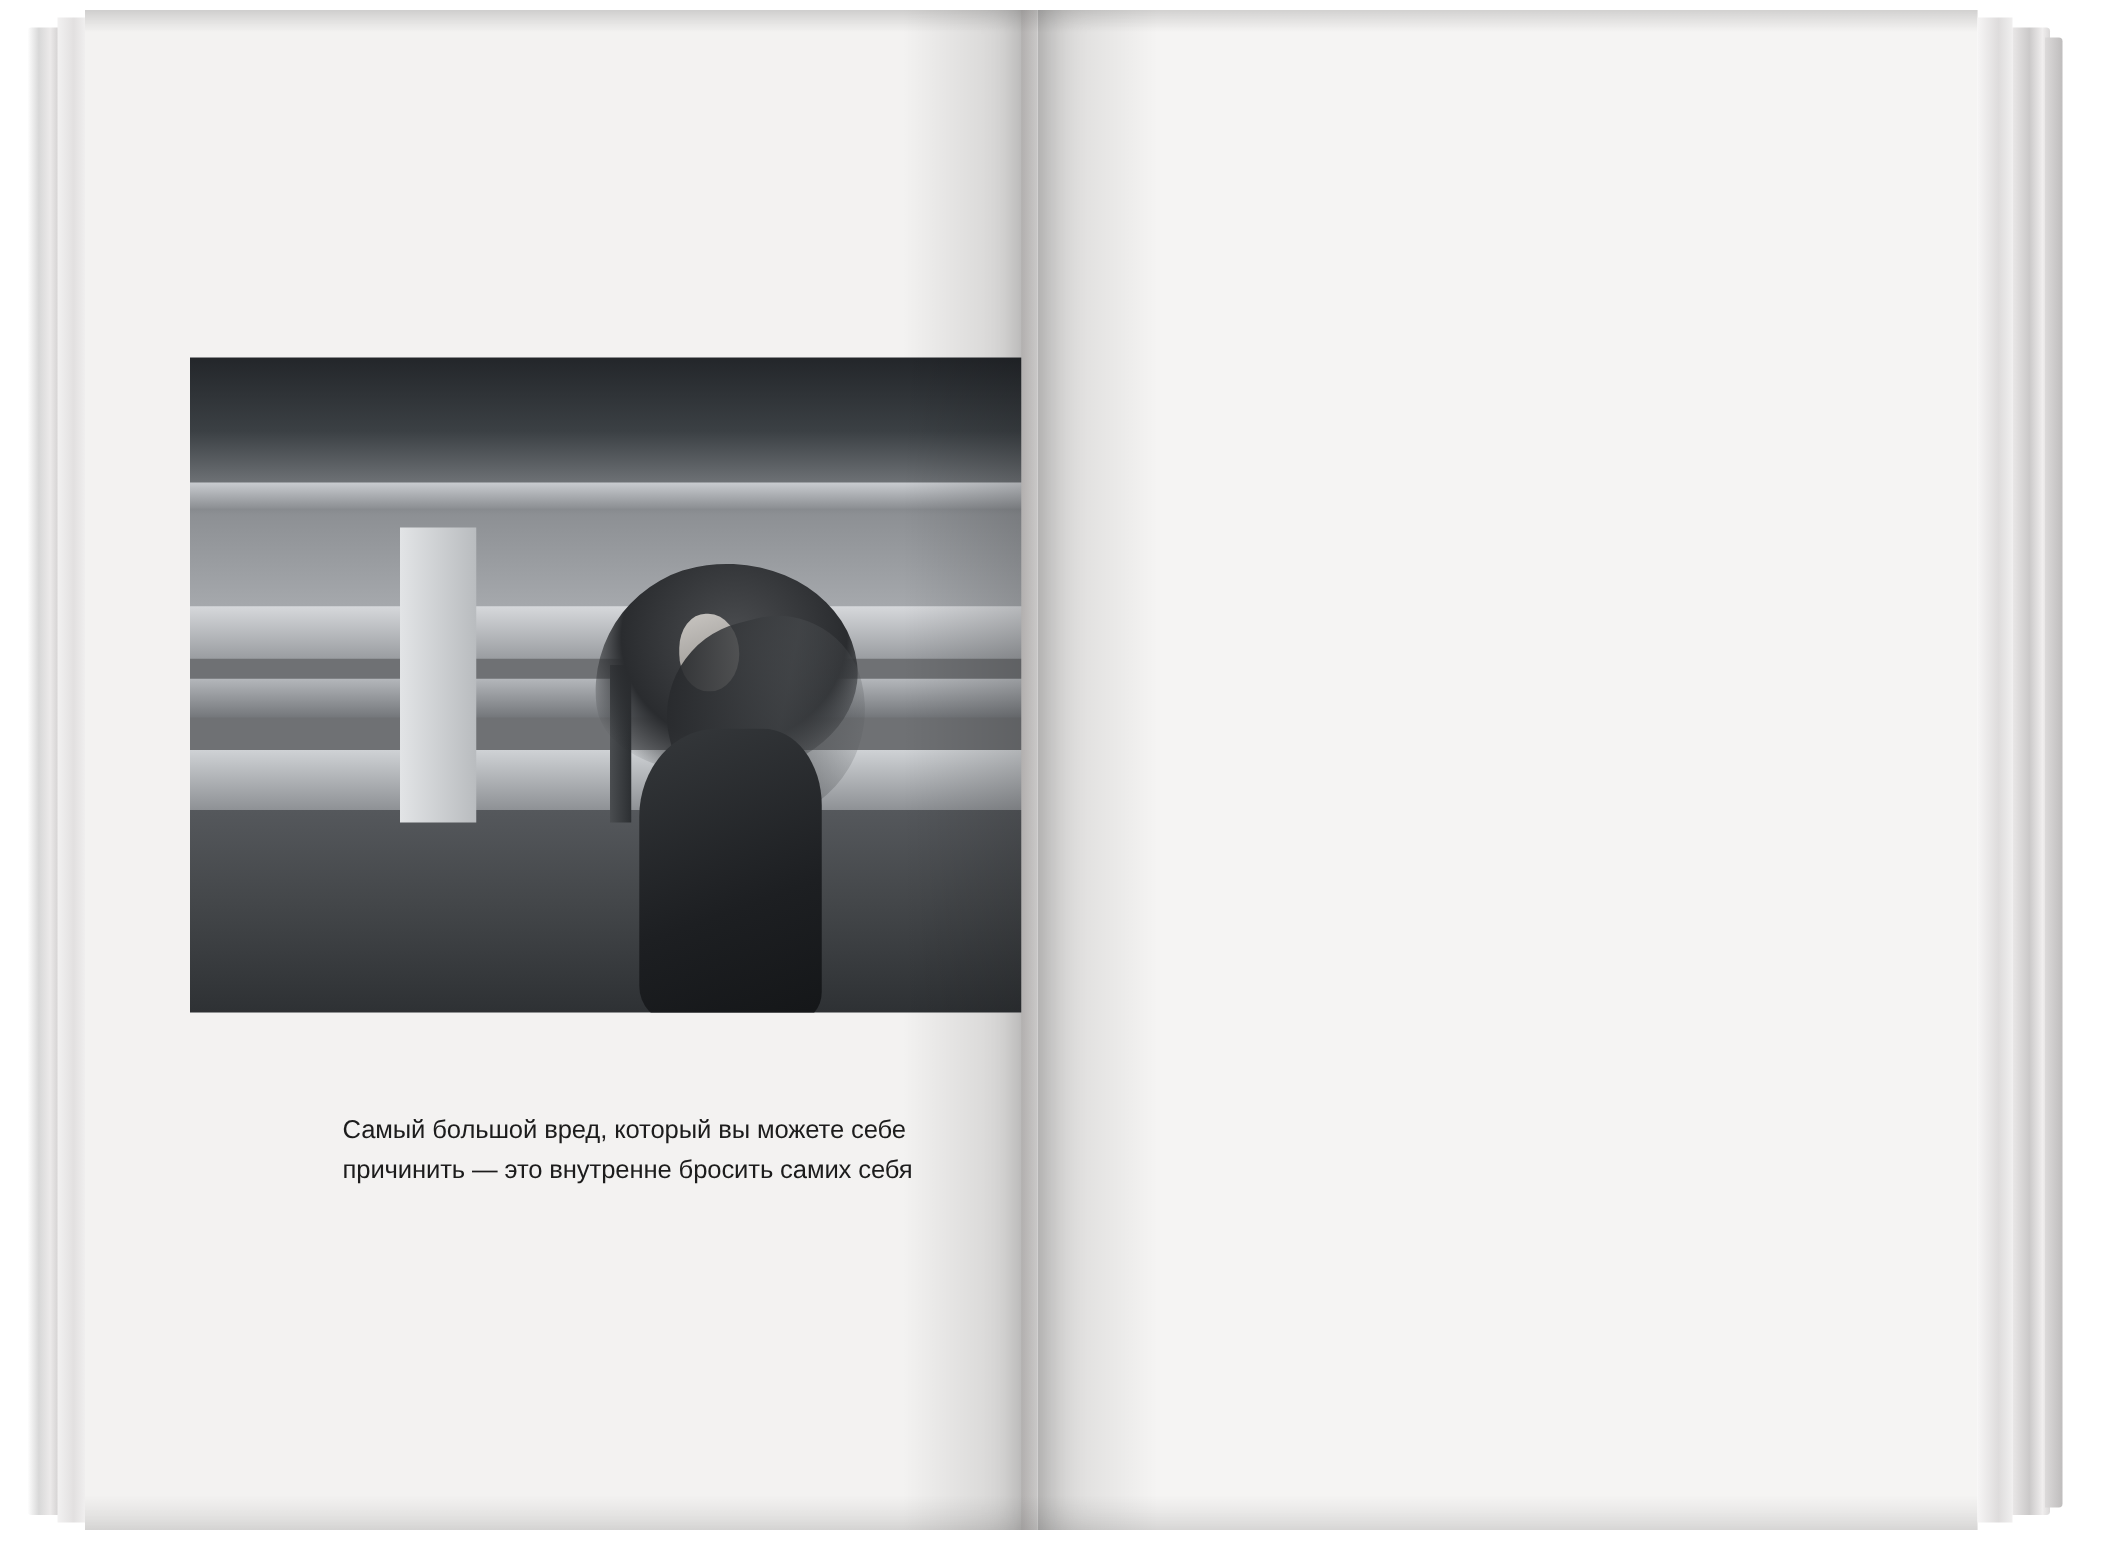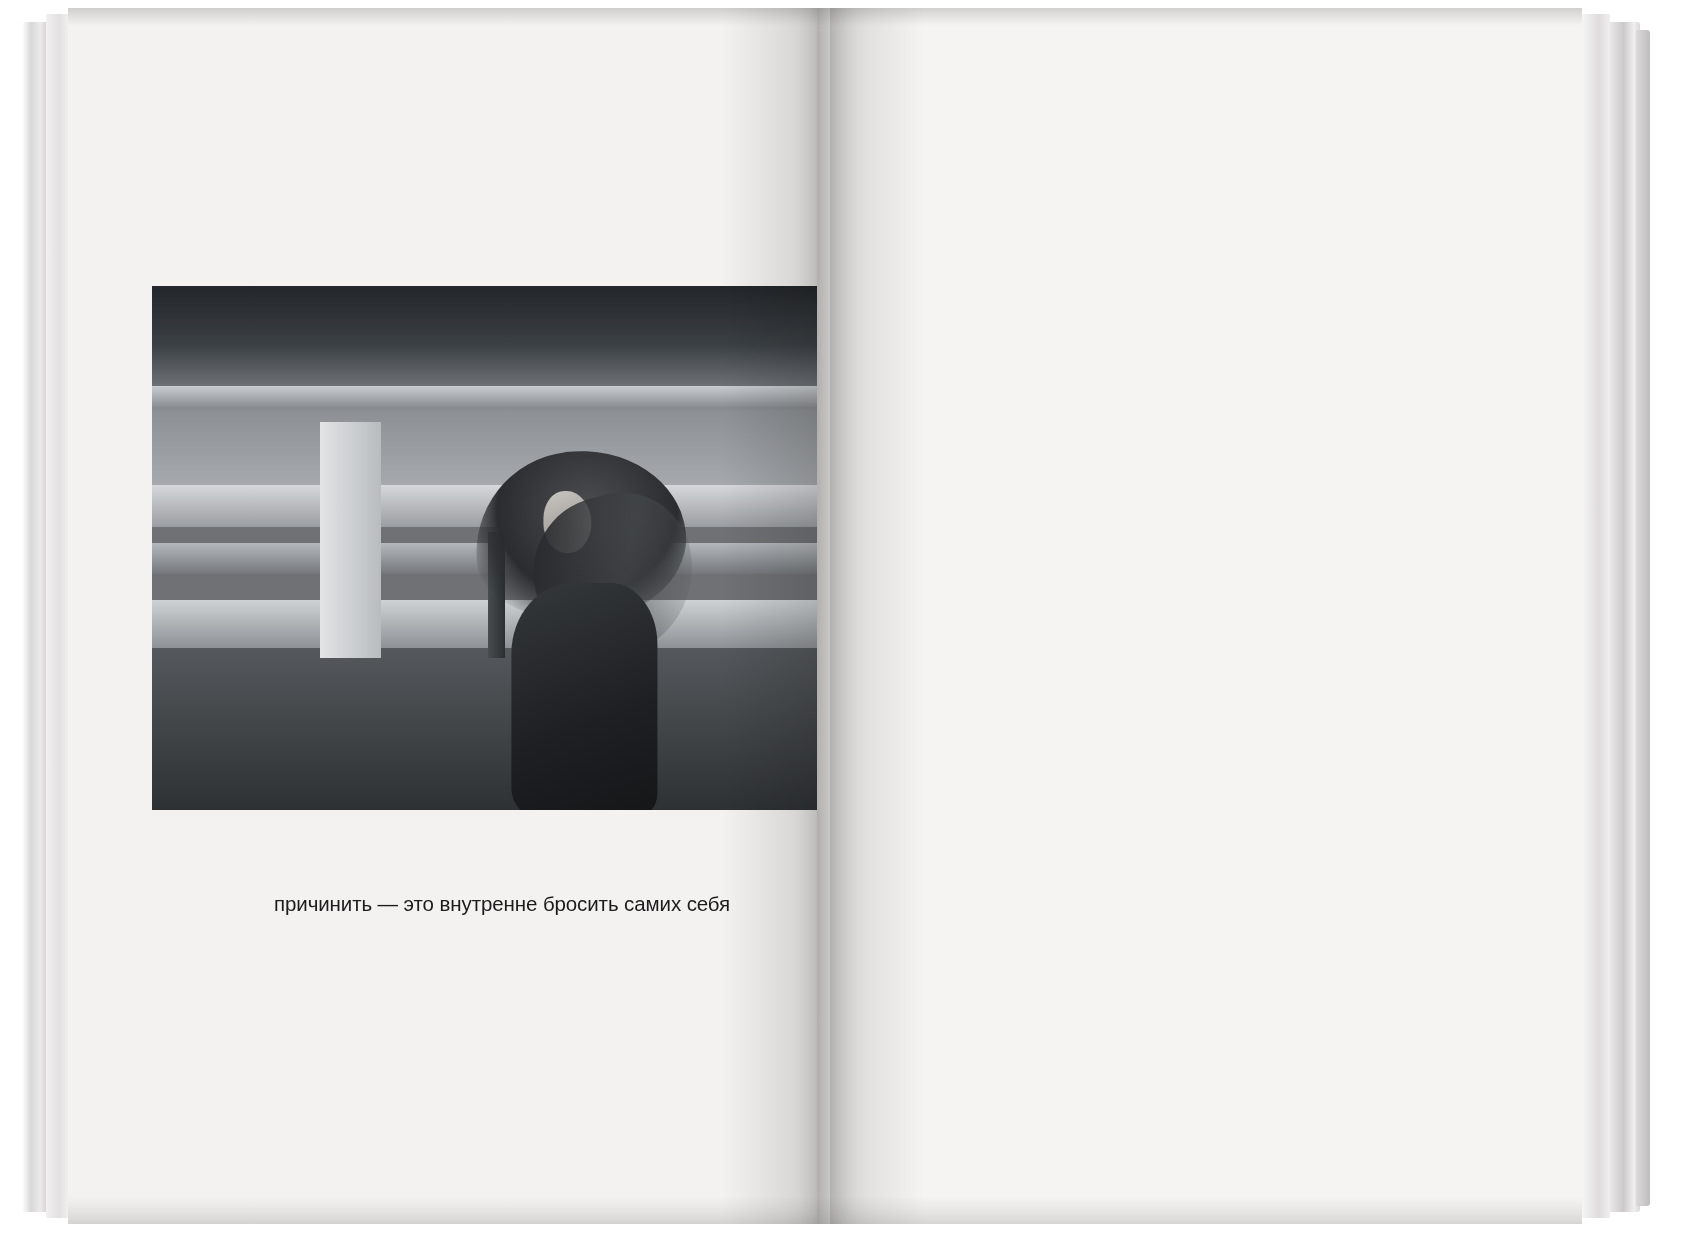--- a/index.html
+++ b/index.html
@@ -229,20 +229,21 @@
         <div class="post"></div>
         <div class="figure">
           <div class="hair"></div>
           <div class="face"></div>
           <div class="hair2"></div>
           <div class="body"></div>
         </div>
       </div>
 
       <div class="caption">
+        <div>Самый большой вред, который вы можете себе</div>
         <div>причинить — это внутренне бросить самих себя</div>
       </div>
     </div>
 
     <div class="gutter"></div>
 
     <div class="page-right">
       
 
       

